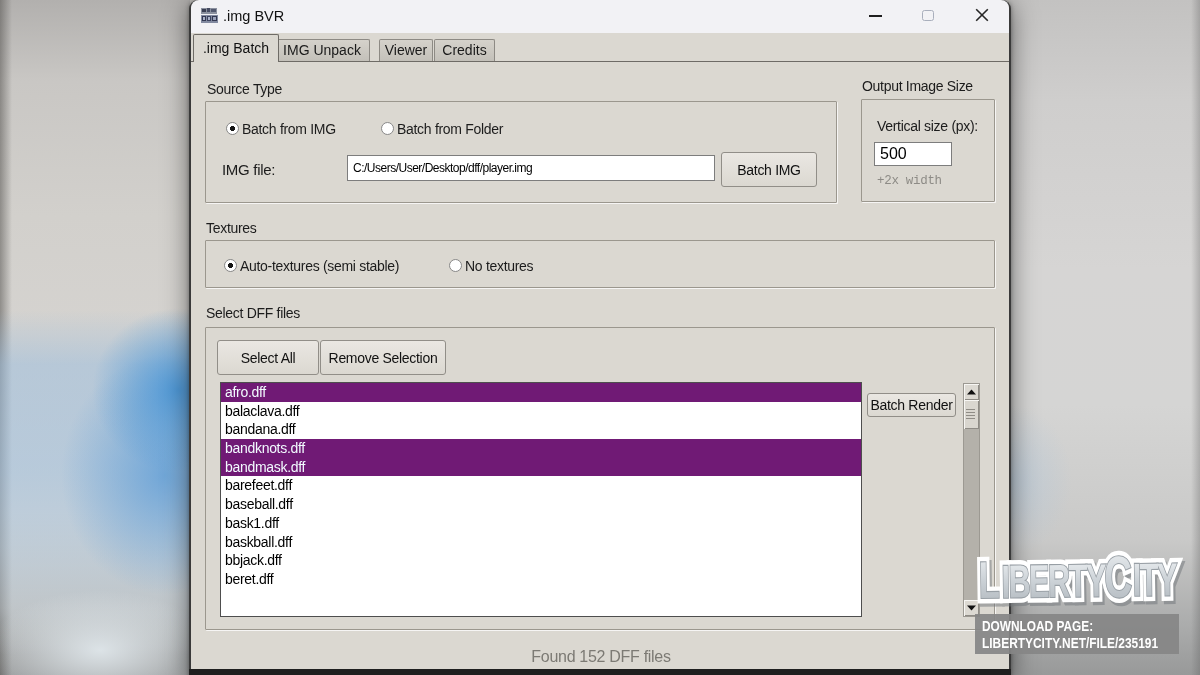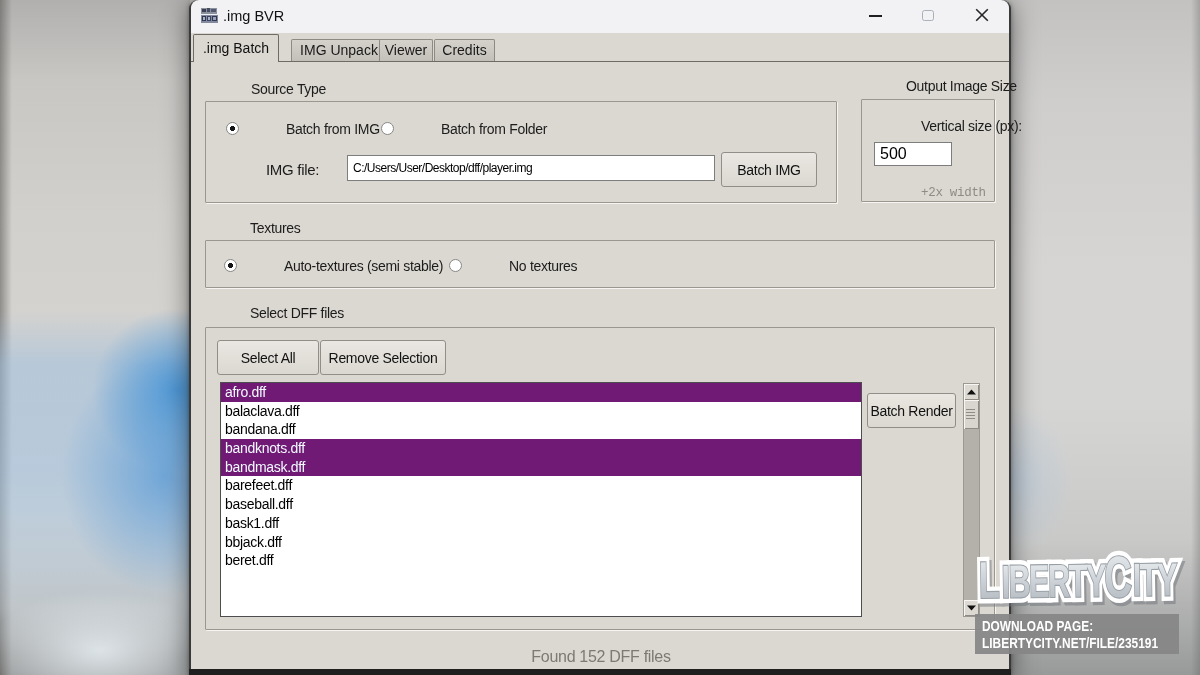--- a/index.html
+++ b/index.html
@@ -26,21 +26,21 @@
 .title{position:absolute;left:226px;top:8px;font-size:14.5px;color:#111;}
 .mindash{position:absolute;left:869px;top:15px;width:13px;height:2px;background:#1f1f1f;}
 .maxbox{position:absolute;left:922px;top:10px;width:12px;height:11px;border:1.5px solid #a9afbc;border-radius:2.5px;}
 .tabline{position:absolute;left:191px;top:61px;width:818px;height:1px;background:#6e6b66;}
 .tab{position:absolute;top:39px;height:22px;background:linear-gradient(#d5d2cb,#c3c0b9);
  border:1px solid #8d8a84;border-bottom:none;border-radius:2px 2px 0 0;
  font-size:14px;color:#1a1a1a;text-align:center;line-height:21px;}
 .tabactive{position:absolute;left:193px;top:34px;width:86px;height:28px;background:#dbd8d1;
  border:1px solid #6e6b66;border-bottom:none;border-radius:2px 2px 0 0;z-index:3;
  font-size:14px;color:#111;text-align:center;line-height:26px;}
-.lbl{position:absolute;font-size:14px;letter-spacing:-0.3px;color:#1c1c1c;white-space:nowrap;margin-left:44px;}
+.lbl{position:absolute;font-size:14px;letter-spacing:-0.3px;color:#1c1c1c;white-space:nowrap;}
 .grp{position:absolute;border:1px solid #9b978e;border-radius:1px;box-shadow:1px 1px 0 rgba(255,255,255,.75);}
 .radio{position:absolute;width:13px;height:13px;border-radius:50%;background:#fff;border:1px solid #888;}
 .radio.sel{background:radial-gradient(circle,#141414 0 2.6px,#fff 2.7px);}
 .inp{position:absolute;background:#fff;border:1px solid #7d7d7d;font-size:12px;letter-spacing:-0.5px;color:#000;padding:0 0 0 5px;display:flex;align-items:center;white-space:nowrap;overflow:hidden;}
 .btn{position:absolute;background:linear-gradient(#eae7e2,#dbd8d1);border:1px solid #918e88;border-radius:3px;
  font-size:14px;letter-spacing:-0.3px;color:#111;display:flex;align-items:center;justify-content:center;white-space:nowrap;}
 .listbox{position:absolute;left:220px;top:382px;width:642px;height:235px;background:#fff;border:1px solid #4e4e4e;overflow:hidden;font-size:14px;letter-spacing:-0.3px;}
 .row{height:18.7px;line-height:18.7px;padding-left:4px;color:#000;white-space:nowrap;}
 .row.sel{background:#701a75;color:#f2fbff;}
 .sbar{position:absolute;left:963px;top:383px;width:17px;height:234px;background:#b4b1aa;border:1px solid #9c9992;}
@@ -73,40 +73,40 @@
  <rect x="13" y="11" width="3" height="3" fill="#9aa2ba"></rect>
 </svg>
 <div class="title" style="left:223px;">.img BVR</div>
 <div class="mindash"></div>
 <div class="maxbox"></div>
 <svg class="ctl" style="left:975px;top:8px" width="14" height="14" viewBox="0 0 14 14">
  <path d="M1.2 1.2 L12.8 12.8 M12.8 1.2 L1.2 12.8" stroke="#262626" stroke-width="1.6"></path>
 </svg>
 
 <div class="tabline"></div>
-<div class="tab" style="left:291px;width:96px;">IMG Unpack</div>
+<div class="tab" style="left:274px;width:96px;">IMG Unpack</div>
 <div class="tab" style="left:379px;width:54px;">Viewer</div>
 <div class="tab" style="left:434px;width:61px;">Credits</div>
 <div class="tabactive">.img Batch</div>
 
 <div class="lbl" style="left:207px;top:81px;">Source Type</div>
 <div class="grp" style="left:205px;top:101px;width:632px;height:102px;"></div>
 <div class="radio sel" style="left:226px;top:122px;"></div>
 <div class="lbl" style="left:242px;top:121px;">Batch from IMG</div>
 <div class="radio" style="left:381px;top:122px;"></div>
 <div class="lbl" style="left:397px;top:121px;">Batch from Folder</div>
 <div class="lbl" style="left:222px;top:161px;font-size:15px;">IMG file:</div>
 <div class="inp" style="left:347px;top:155px;width:368px;height:26px;">C:/Users/User/Desktop/dff/player.img</div>
 <div class="btn" style="left:721px;top:152px;width:96px;height:35px;">Batch IMG</div>
 
 <div class="lbl" style="left:862px;top:78px;">Output Image Size</div>
 <div class="grp" style="left:861px;top:99px;width:134px;height:103px;"></div>
 <div class="lbl" style="left:877px;top:118px;">Vertical size (px):</div>
 <div class="inp" style="left:874px;top:142px;width:78px;height:24px;font-size:16px;letter-spacing:0;">500</div>
-<div class="lbl" style="left:877px;top:186px;font-family:'Liberation Mono',monospace;font-size:12.5px;color:#8d8b86;">+2x width</div>
+<div class="lbl" style="left:877px;top:174px;font-family:'Liberation Mono',monospace;font-size:12.5px;color:#8d8b86;">+2x width</div>
 
 <div class="lbl" style="left:206px;top:220px;">Textures</div>
 <div class="grp" style="left:205px;top:240px;width:790px;height:48px;"></div>
 <div class="radio sel" style="left:224px;top:259px;"></div>
 <div class="lbl" style="left:240px;top:258px;">Auto-textures (semi stable)</div>
 <div class="radio" style="left:449px;top:259px;"></div>
 <div class="lbl" style="left:465px;top:258px;">No textures</div>
 
 <div class="lbl" style="left:206px;top:305px;">Select DFF files</div>
 <div class="grp" style="left:205px;top:327px;width:790px;height:303px;"></div>
@@ -114,24 +114,25 @@
 <div class="btn" style="left:320px;top:340px;width:126px;height:35px;">Remove Selection</div>
 <div class="listbox">
  <div class="row sel">afro.dff</div>
  <div class="row">balaclava.dff</div>
  <div class="row">bandana.dff</div>
  <div class="row sel"><span style="margin-top:8px;">bandknots.dff</span></div>
  <div class="row sel">bandmask.dff</div>
  <div class="row">barefeet.dff</div>
  <div class="row">baseball.dff</div>
  <div class="row">bask1.dff</div>
+ <div class="row">baskball.dff</div>
  <div class="row">bbjack.dff</div>
  <div class="row">beret.dff</div>
 </div>
-<div class="btn" style="left:867px;top:393px;width:89px;height:35px;">Batch Render</div>
+<div class="btn" style="left:867px;top:393px;width:89px;height:24px;">Batch Render</div>
 <div class="sbar">
  <div class="sbtn" style="top:0;">
       <svg width="9" height="6">
         <path d="M0 5.5 L4.5 0.5 L9 5.5 Z" fill="#111"></path>
       </svg>
     </div>
  <div class="thumb">
   <div class="grip" style="top:9px;"></div>
       <div class="grip" style="top:12px;"></div>
       <div class="grip" style="top:15px;"></div>

